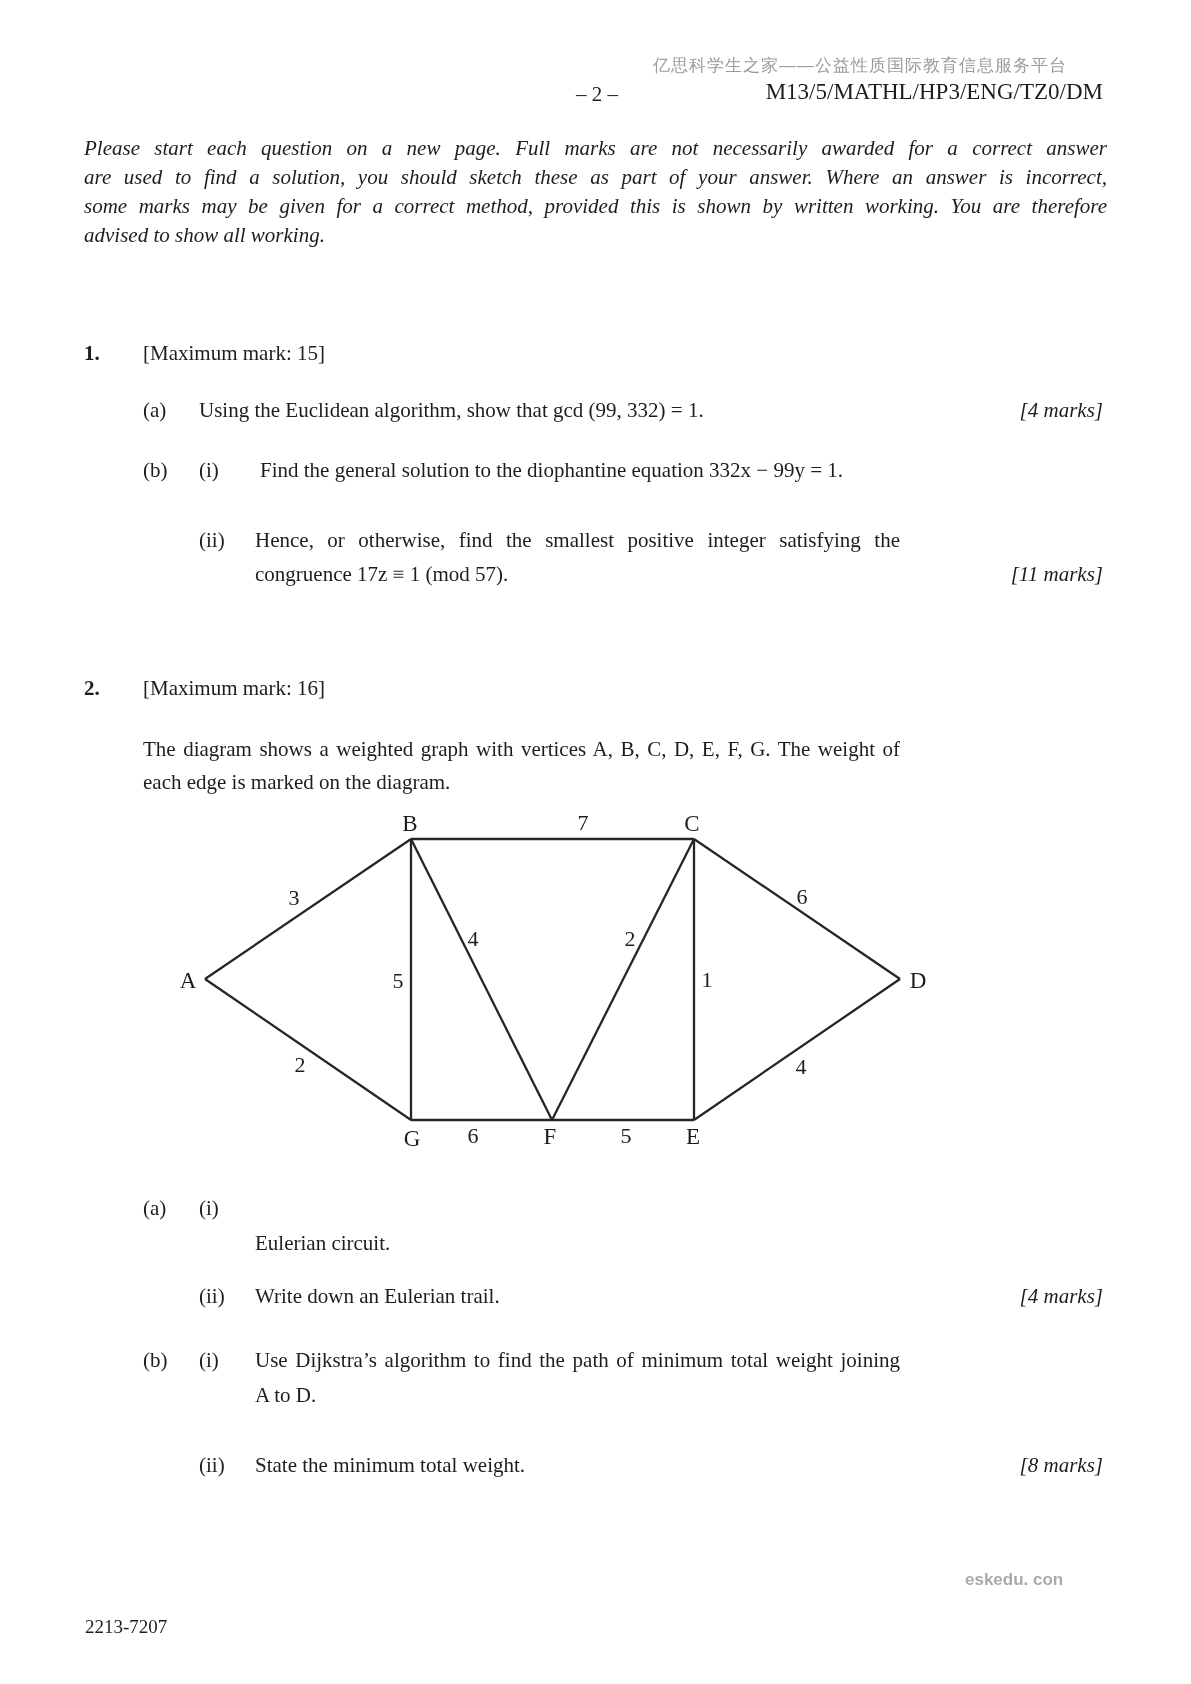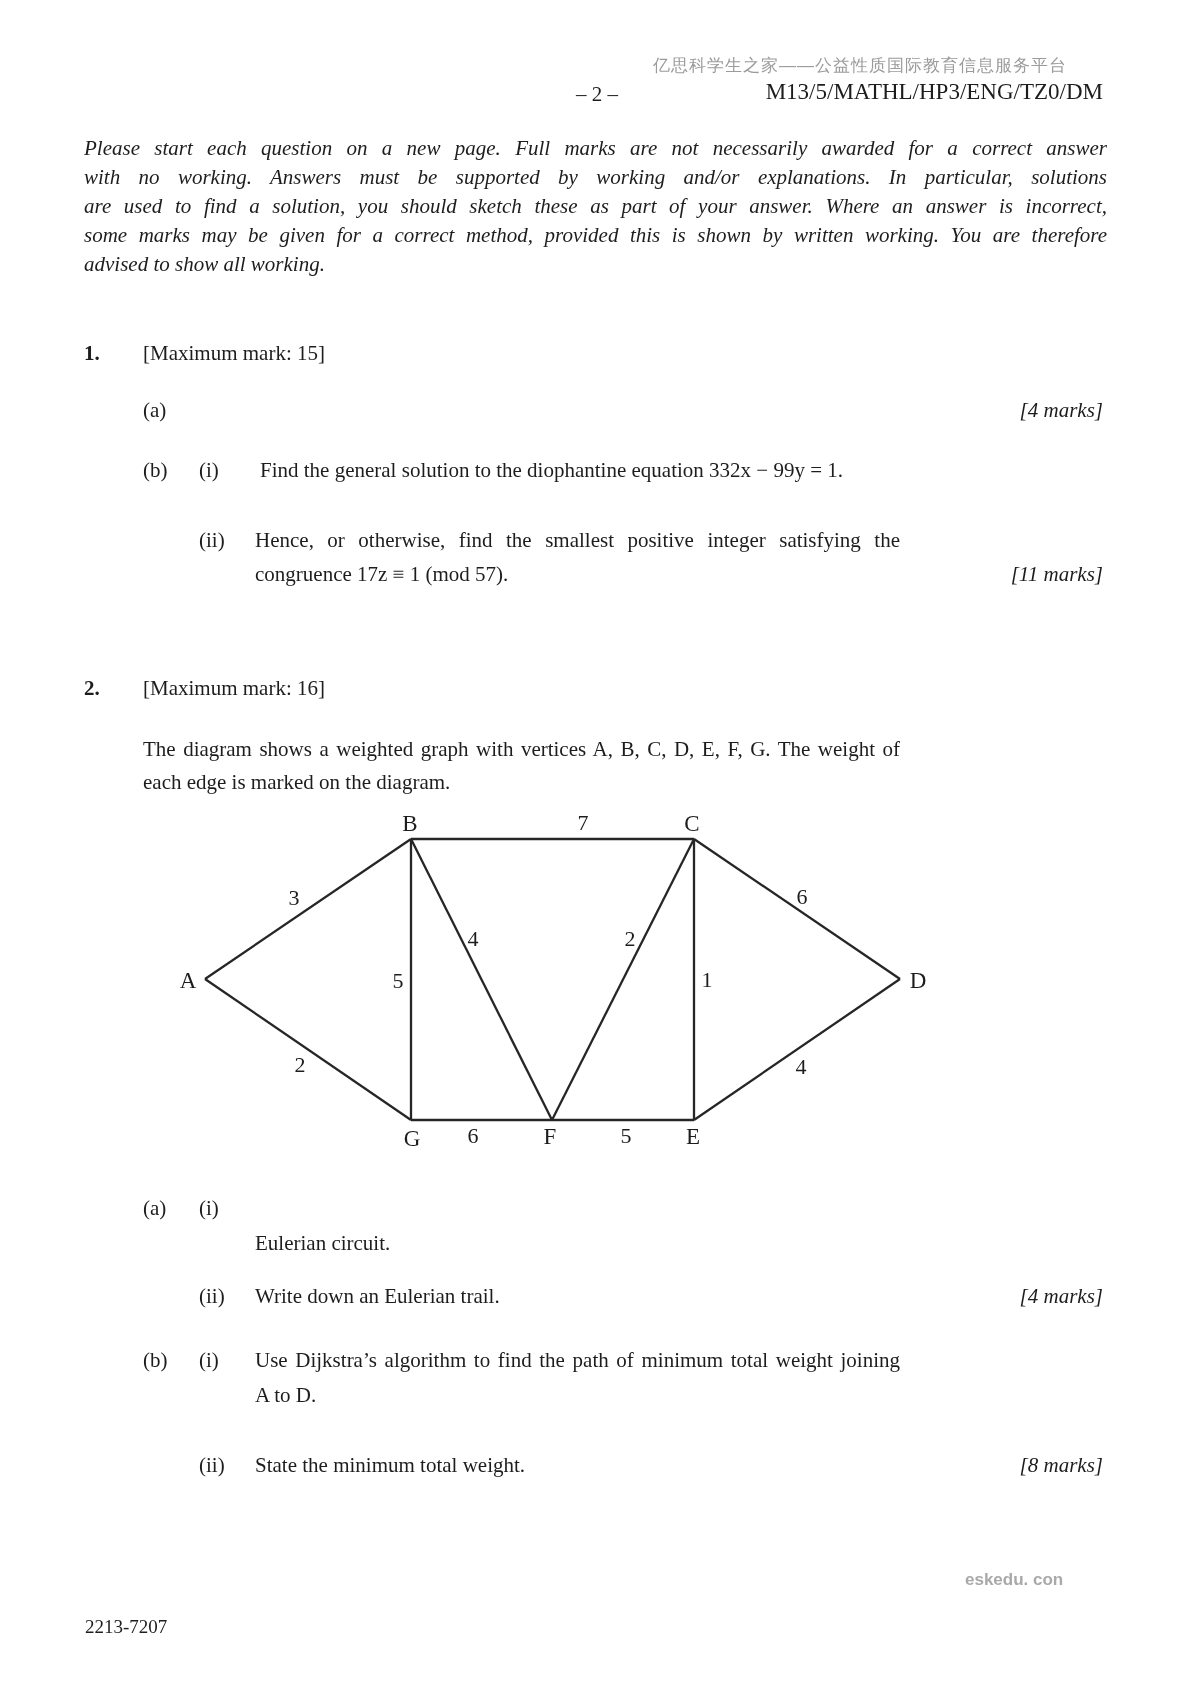--- a/index.html
+++ b/index.html
@@ -37,30 +37,30 @@
 <body>
 
 <div class="page">
 
   <div class="t cn" style="left:600px; top:54px; width:520px; text-align:center;">亿思科学生之家——公益性质国际教育信息服务平台</div>
   <div class="t pageno" style="left:576px; top:82px;">– 2 –</div>
   <div class="t code" style="right:88px; top:79px;">M13/5/MATHL/HP3/ENG/TZ0/DM</div>
 
   <div class="t intro" style="left:84px; top:134px; width:1023px; white-space:normal;">
     <div class="just">Please start each question on a new page.  Full marks are not necessarily awarded for a correct answer</div>
-    <div class="just">with no working.  Answers must be supported by working and/or explanations.  In particular, solutions</div>
     <div class="just">are used to find a solution, you should sketch these as part of your answer.  Where an answer is incorrect,</div>
     <div class="just">some marks may be given for a correct method, provided this is shown by written working.  You are therefore</div>
     <div>advised to show all working.</div>
   </div>
 
   <div class="t bold" style="left:84px; top:341px;">1.</div>
   <div class="t ital" style="left:143px; top:341px;">[Maximum mark:  15]</div>
 
   <div class="t qline" style="left:143px; top:398px;">(a)</div>
+  <div class="t qline" style="left:199px; top:398px;">Using the Euclidean algorithm, show that  gcd (99, 332) = 1.</div>
   <div class="t marks" style="right:88px; top:398px;">[4 marks]</div>
 
   <div class="t qline" style="left:143px; top:458px;">(b)</div>
   <div class="t qline" style="left:199px; top:458px;">(i)</div>
   <div class="t qline" style="left:260px; top:458px;">Find the general solution to the diophantine equation  332x − 99y = 1.</div>
 
   <div class="t qline" style="left:199px; top:528px;">(ii)</div>
   <div class="t qline just" style="left:255px; top:528px; width:645px;">Hence, or otherwise, find the smallest positive integer satisfying the</div>
   <div class="t qline" style="left:255px; top:562px;">congruence  17z ≡ 1 (mod 57).</div>
   <div class="t marks" style="right:88px; top:562px;">[11 marks]</div>

